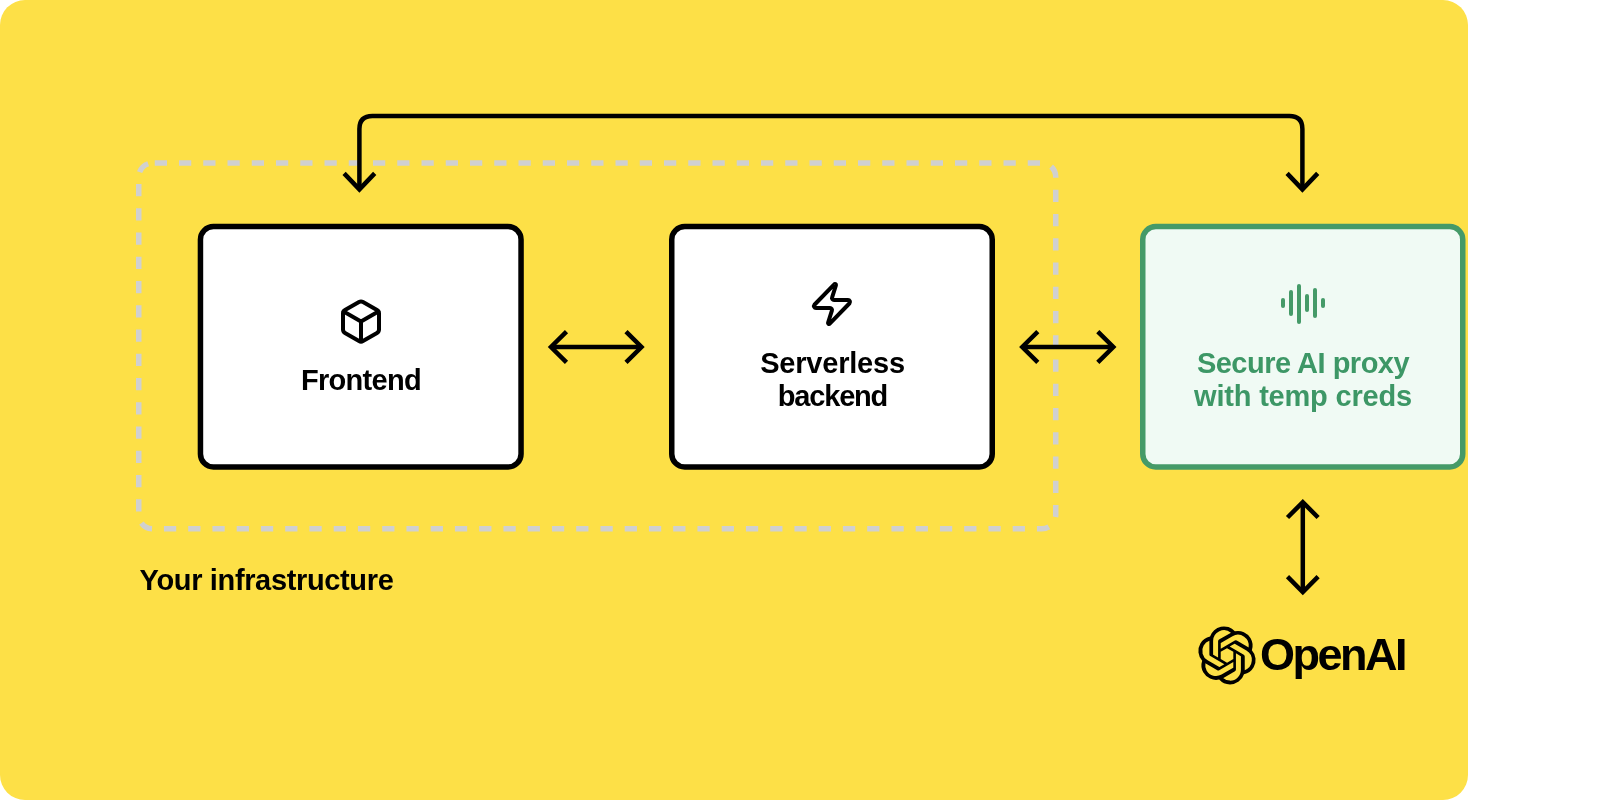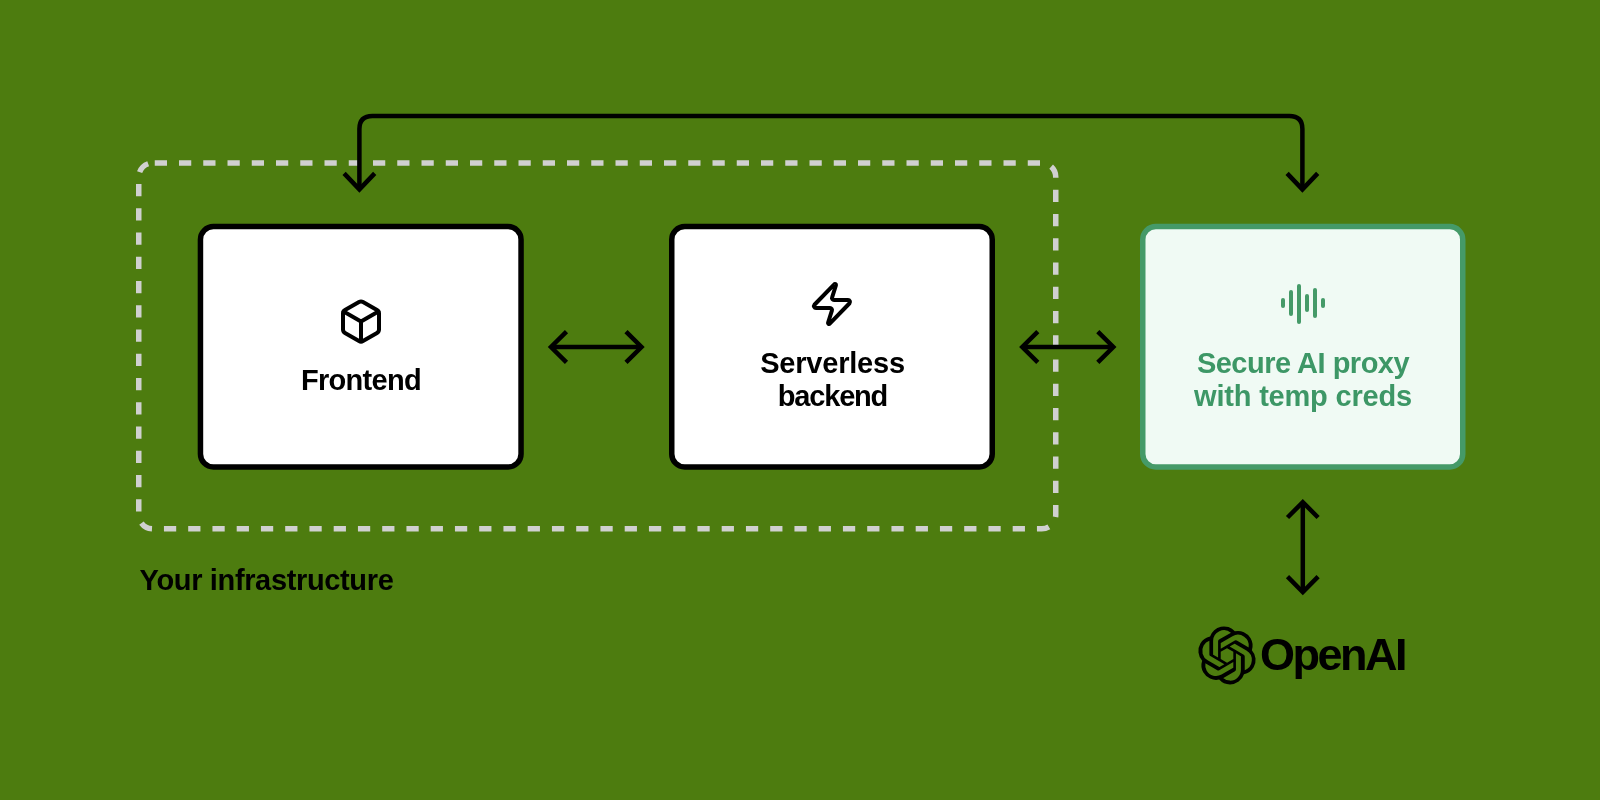--- a/index.html
+++ b/index.html
@@ -1,17 +1,17 @@
 <!DOCTYPE html>
 <html><head>
 <meta charset="utf-8">
 <style>
   html,body{margin:0;padding:0;background:#ffffff;}
-  .stage{position:relative;width:1600px;height:800px;overflow:hidden;background:#4d7c0f;
-         font-family:"Liberation Sans", sans-serif;}
+  .stage{position:relative;width:1468px;height:800px;overflow:hidden;background:#fde047;
+         font-family:"Liberation Sans", sans-serif;border-radius:25px;}
 </style>
 </head>
 <body>
 <div class="stage">
 <svg width="1600" height="800" viewBox="0 0 1600 800">
 
   <rect x="138.75" y="163" width="917" height="365.75" rx="14" fill="none" stroke="#d0d0d0" stroke-width="5.5" stroke-dasharray="12.25 12" stroke-dashoffset="-2"></rect>
 
   <g stroke="#000000" stroke-width="4.5" fill="none">
     <path d="M 359.4 188.4 L 359.4 129 Q 359.4 116 372.4 116 L 1289.4 116 Q 1302.4 116 1302.4 129 L 1302.4 188.4"></path>

